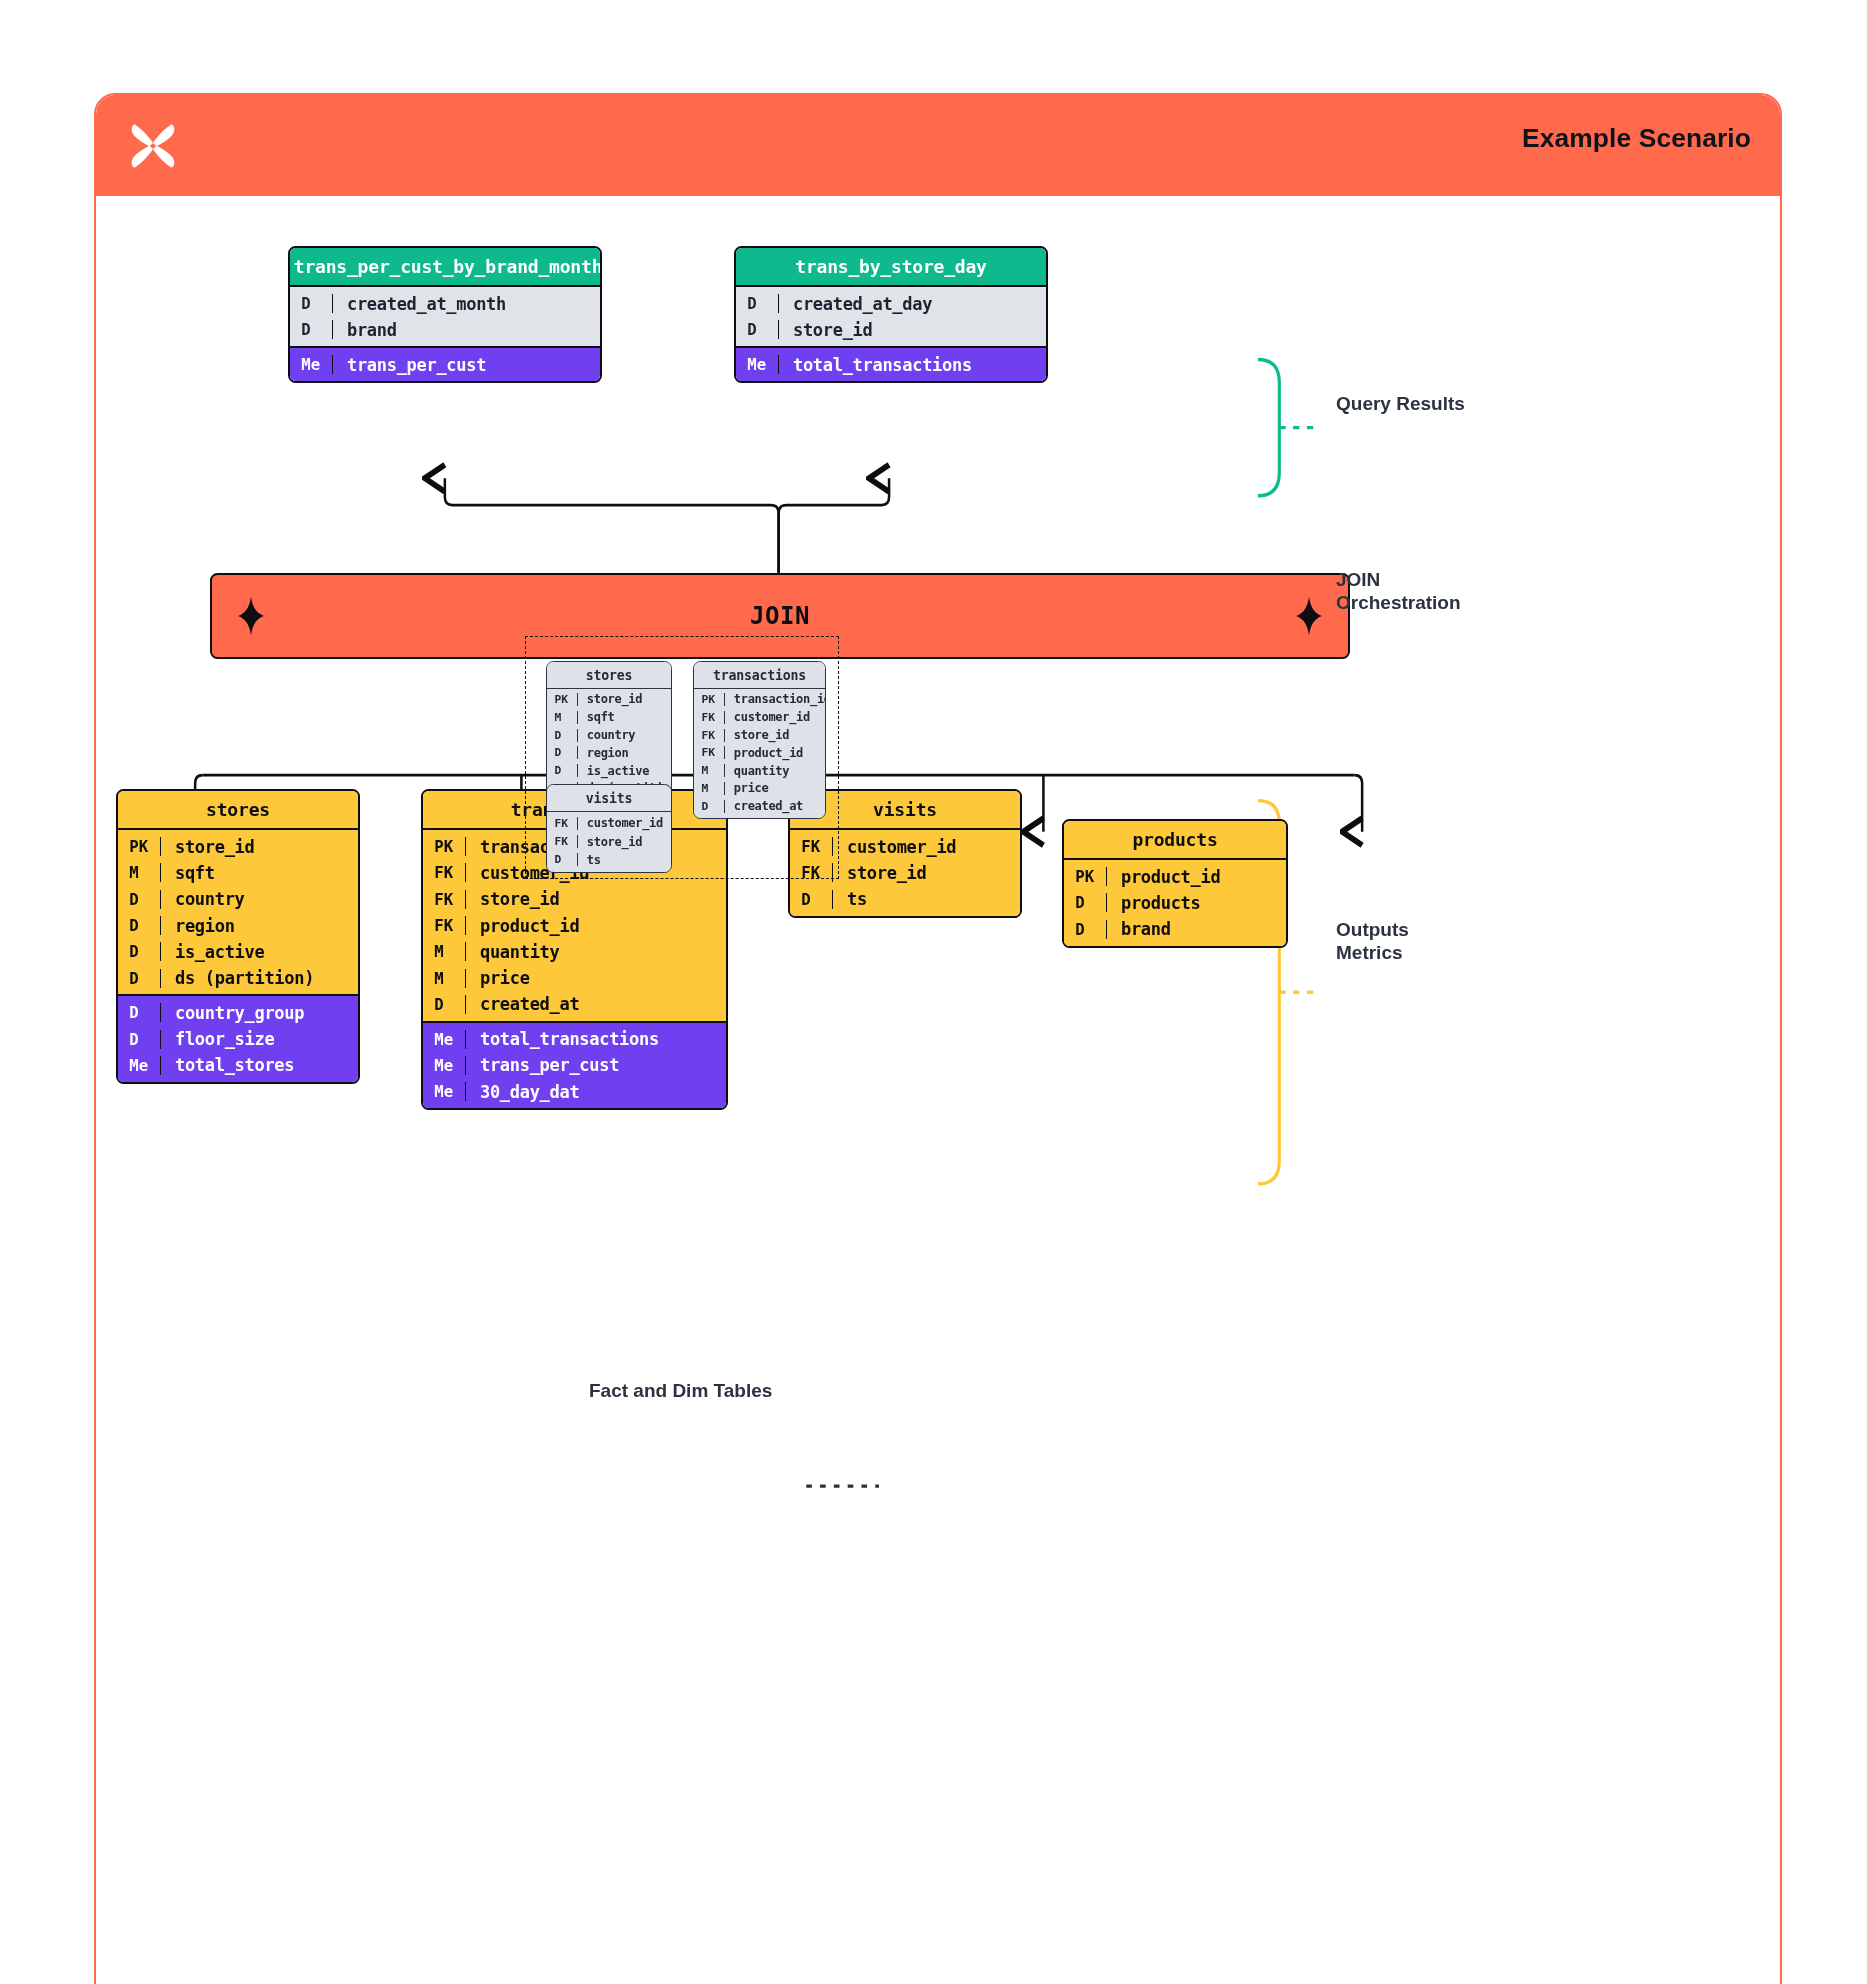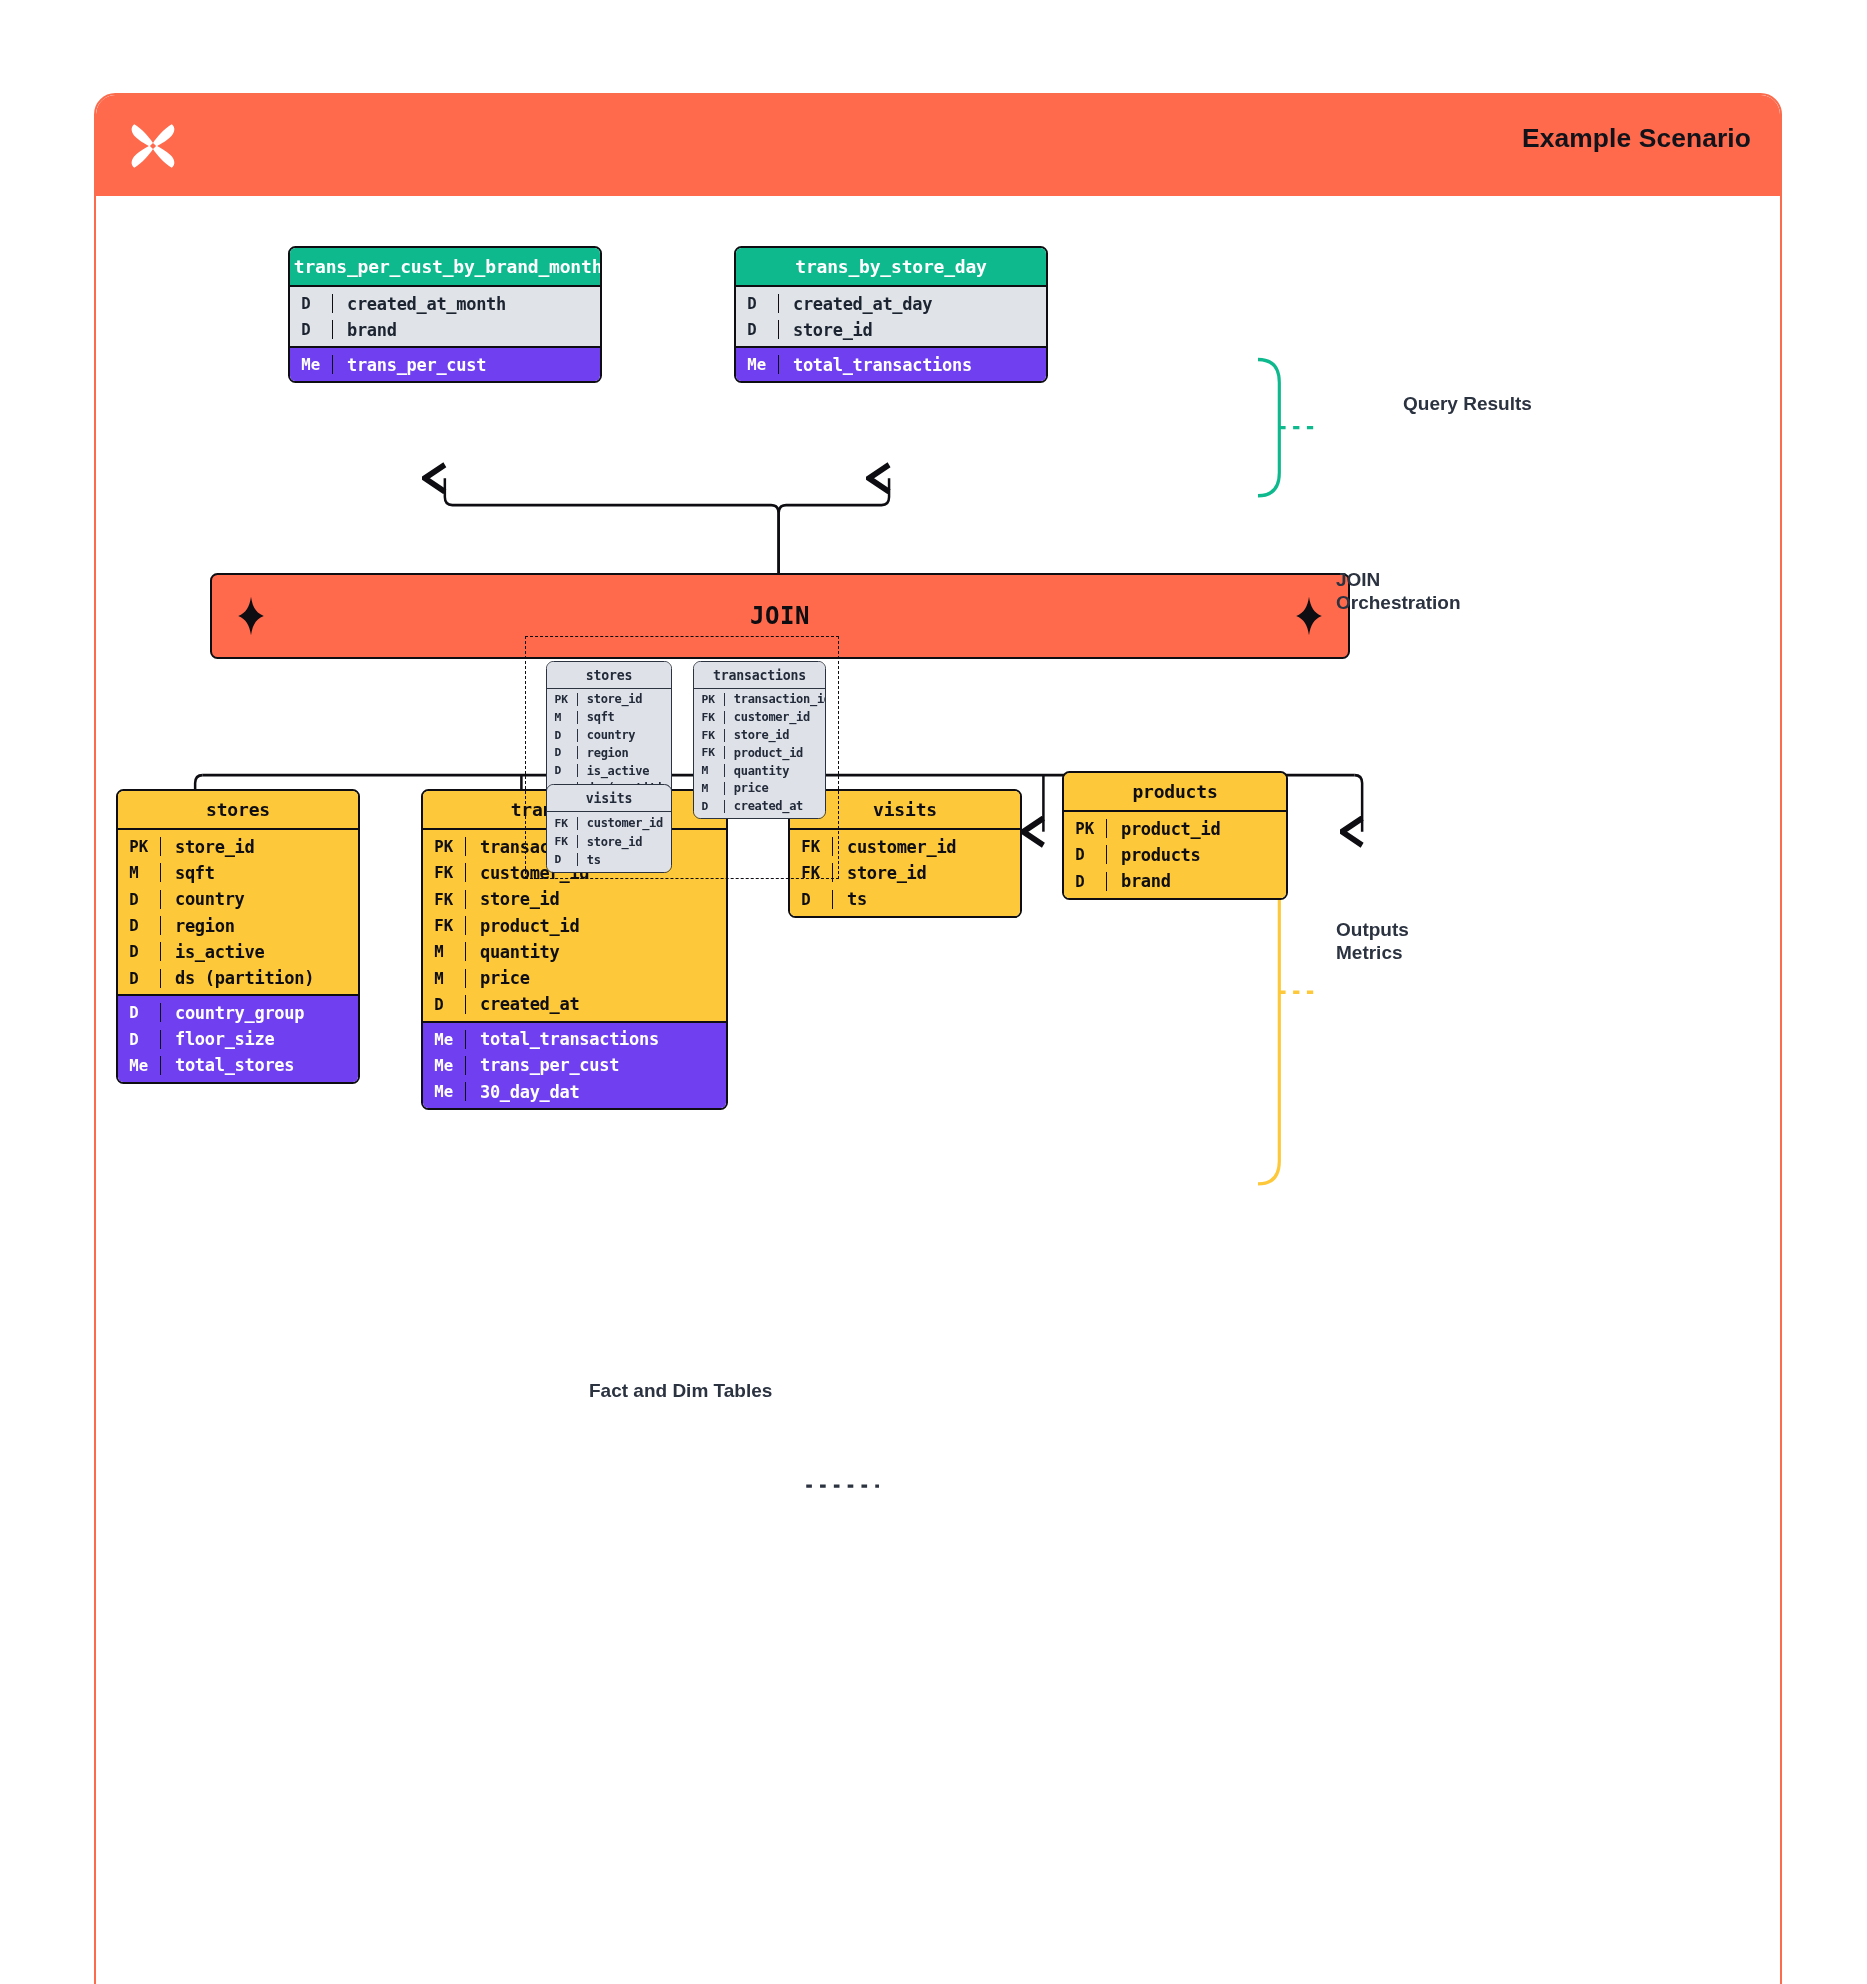--- a/index.html
+++ b/index.html
@@ -306,21 +306,21 @@
         </div>
       <div class="rowpad"></div>
       <div class="row">
           <span class="k sep">D</span>
           <span class="v">ts</span>
         </div>
       <div class="rowpad"></div>
     </div>
   </div>
 
-  <div class="tbl t-yellow" style="left:966px;top:676px;width:226px;">
+  <div class="tbl t-yellow" style="left:966px;top:724px;width:226px;">
     <div class="thead">products</div>
     <div class="grp g-yellow">
       <div class="rowpad"></div>
       <div class="row">
           <span class="k sep">PK</span>
           <span class="v">product_id</span>
         </div>
       <div class="rowpad"></div>
       <div class="row">
           <span class="k sep">D</span>
@@ -328,21 +328,21 @@
         </div>
       <div class="rowpad"></div>
       <div class="row">
           <span class="k sep">D</span>
           <span class="v">brand</span>
         </div>
       <div class="rowpad"></div>
     </div>
   </div>
 
-  <div class="annot" style="left:1307px;top:297px;">Query Results</div>
+  <div class="annot" style="left:1240px;top:297px;">Query Results</div>
 
   <div class="annot" style="left:1240px;top:473px;">
     <div>JOIN</div>
     <div>Orchestration</div>
   </div>
 
   <div class="annot" style="left:1240px;top:823px;">
     <div>Outputs</div>
     <div>Metrics</div>
   </div>

